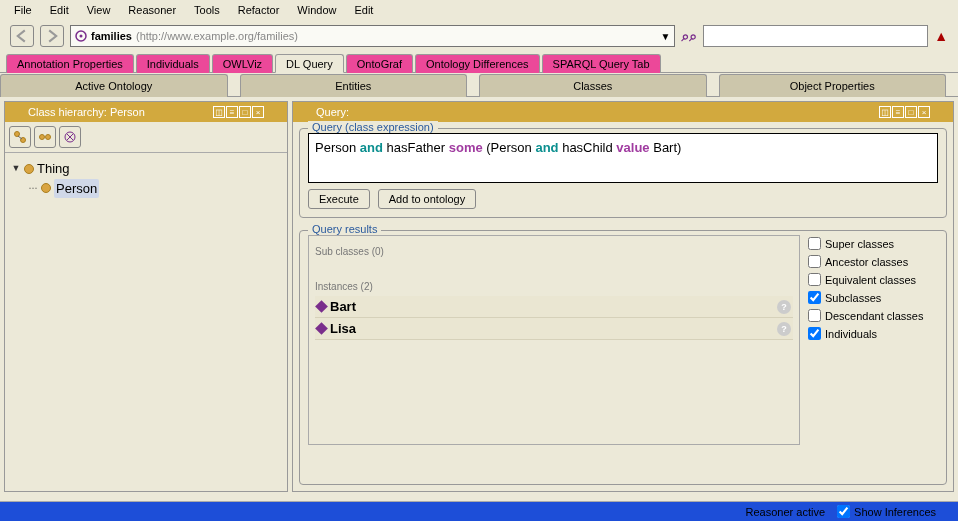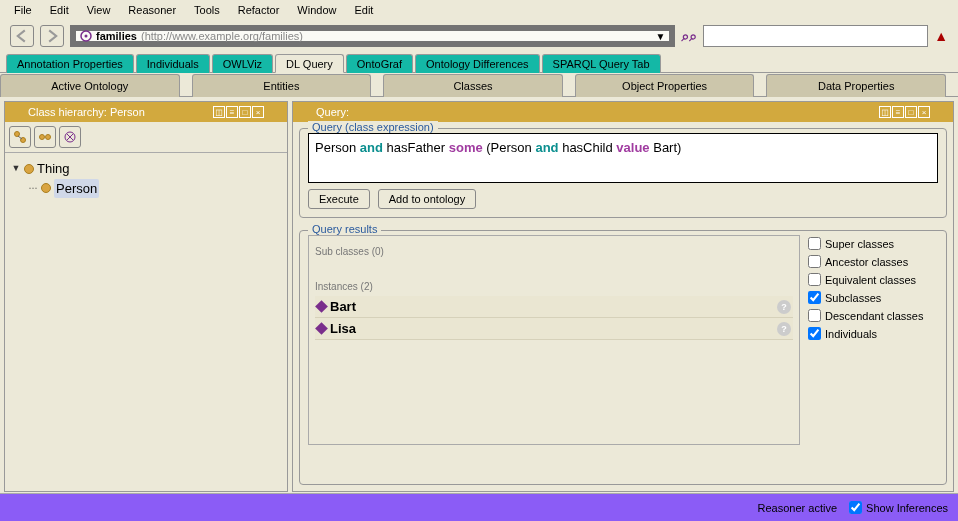--- a/index.html
+++ b/index.html
@@ -32,21 +32,21 @@
     border: 1px solid #888;
     border-radius: 3px;
     background: #ece9d8;
     display: flex; align-items: center; justify-content: center;
     font-size: 12px;
   }
   .nav-btn.disabled { color: #999; }
   .ontobox {
     flex: 1;
     height: 22px;
-    border: 6px solid #737373;
+    border: 1px solid #737373;
     background: #fafaf5;
     display: flex;
     align-items: center;
     padding: 0 4px;
     gap: 4px;
   }
   .ontobox-icon {
     width: 12px; height: 12px;
   }
   .onto-name { font-weight: bold; color: #000; }
@@ -70,21 +70,21 @@
   .tabrow2 {
     display: flex;
     height: 24px;
     border-bottom: 1px solid #999;
   }
   .tab {
     border: 1px solid #999;
     border-bottom: none;
     border-radius: 3px 3px 0 0;
     padding: 3px 10px;
-    background: #14b8a6;
+    background: #ec4899;
     margin-right: 2px;
     cursor: default;
     position: relative;
     top: 1px;
   }
   .tab2 {
     border: 1px solid #999;
     border-bottom: none;
     border-radius: 3px 3px 0 0;
     padding: 5px 10px;
@@ -232,28 +232,28 @@
     display:flex;align-items:center;justify-content:center;
   }
   .diamond {
     width:9px;height:9px; background:#7a2e8c;
     transform: rotate(45deg); display:inline-block;
   }
   .checkbox-row { display:flex; align-items:center; gap:4px; }
   .checkbox-row input { margin:0; }
   .statusbar {
     position:absolute; bottom:0; left:0; right:0;
-    height: 28px;
+    height: 20px;
     border-top:1px solid #aaa;
     display:flex;
     align-items:center;
     justify-content:flex-end;
-    padding: 0 10px;
+    padding: 0 22px;
     gap: 12px;
-    background:#8b5cf6;
+    background:#1d4ed8;
     font-size:11px;
   }
   svg.icon-svg { width:14px; height:14px; }
 </style>
 </head>
 <body>
 
 <div class="menubar">
   <span>File</span>
   <span>Edit</span>
@@ -298,21 +298,20 @@
   <div class="tab">OntoGraf</div>
   <div class="tab">Ontology Differences</div>
   <div class="tab">SPARQL Query Tab</div>
 </div>
 
 <div class="tabrow2">
   <div class="tab2">Active Ontology</div>
   <div class="tab2">Entities</div>
   <div class="tab2">Classes</div>
   <div class="tab2">Object Properties</div>
-  <div class="tab2">Data Properties</div>
 </div>
 
 <div class="main">
   <div class="panel panel-left">
     <div class="panel-header">
       <span>Class hierarchy: Person</span>
       <div class="controls">
         <span>◫</span>
         <span>≡</span>
         <span>□</span>

